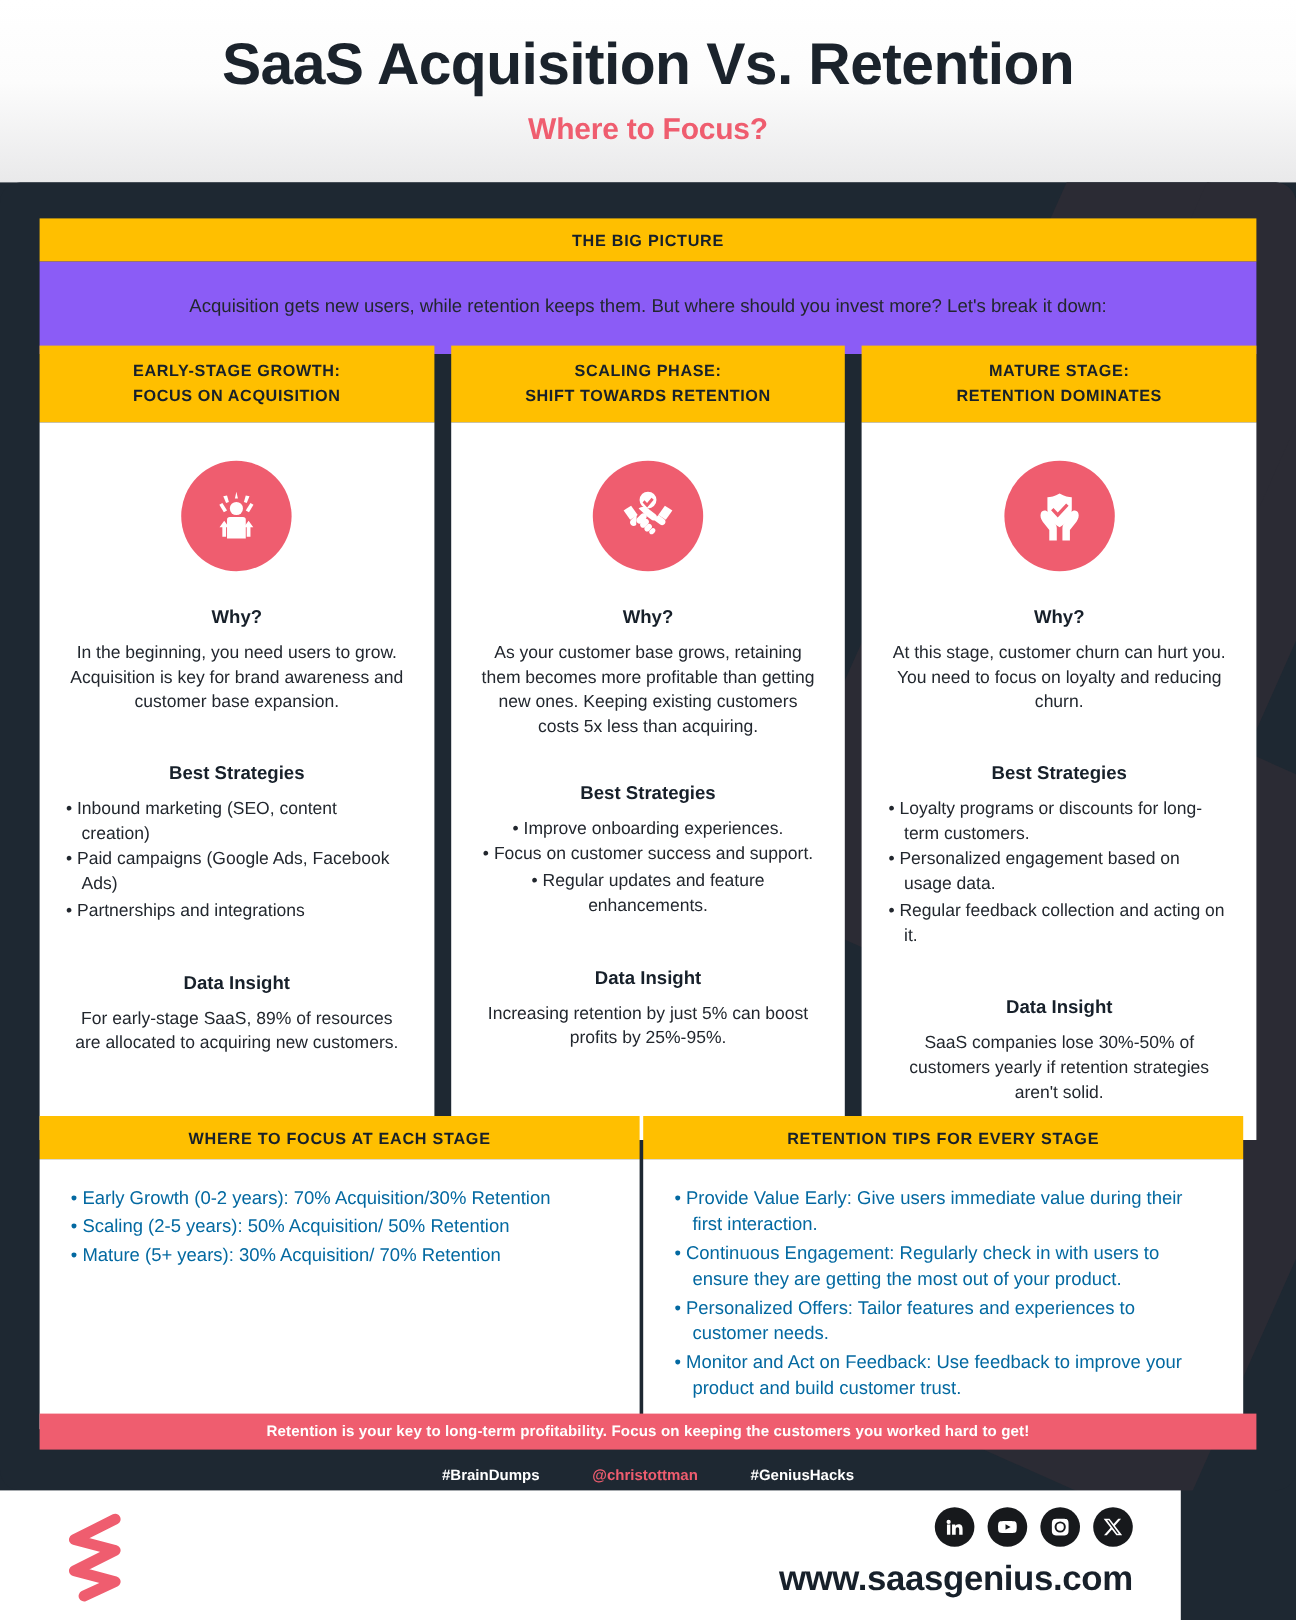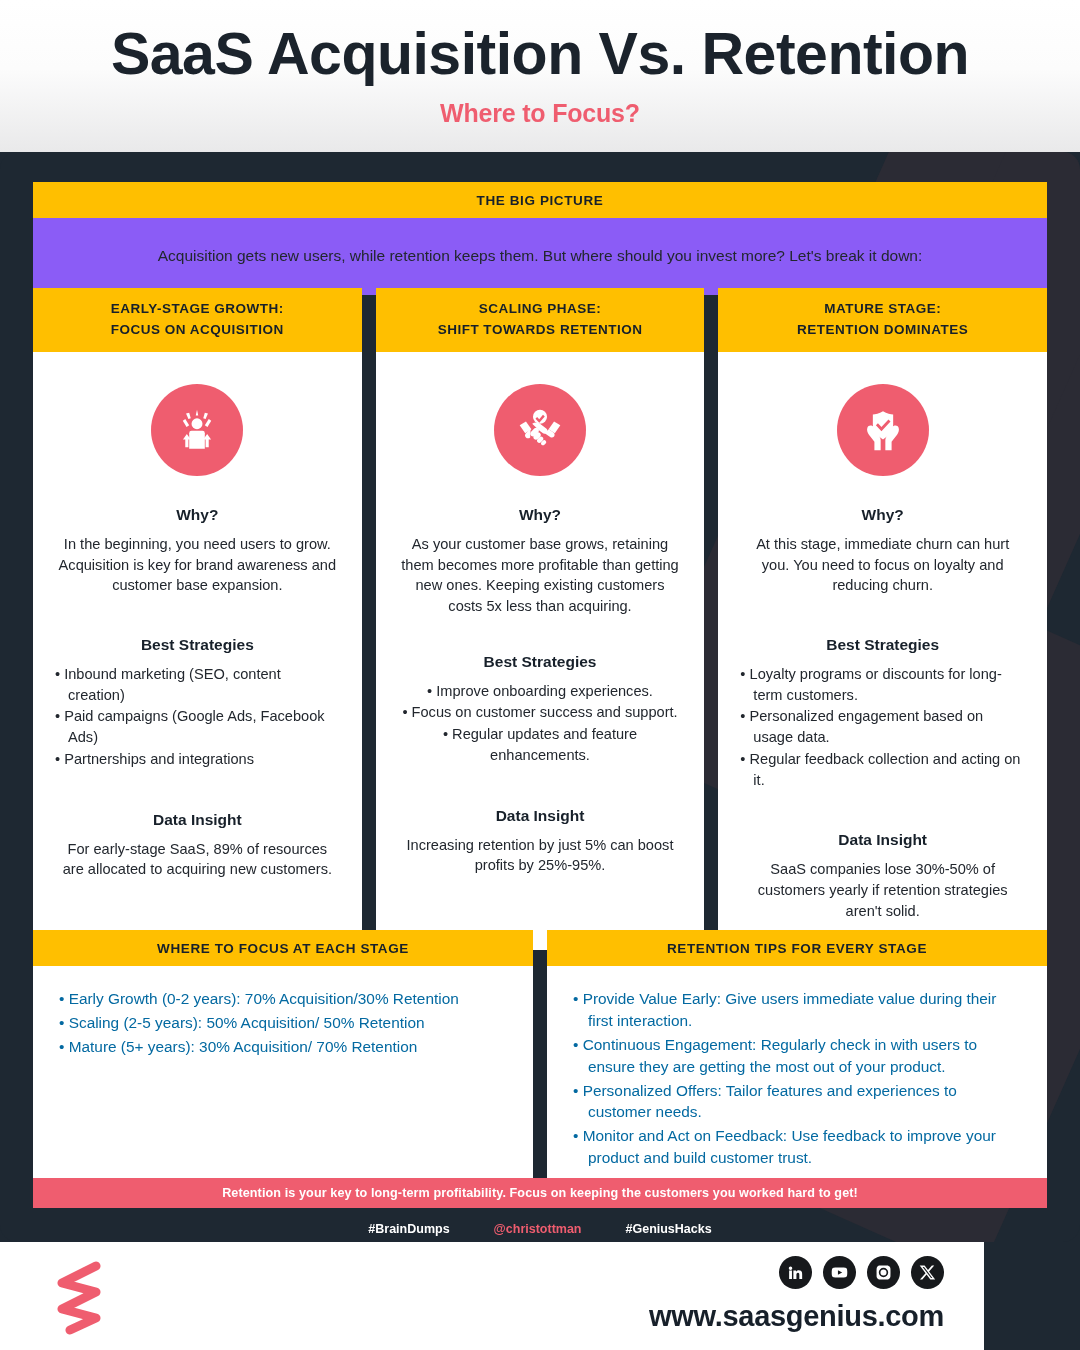--- a/index.html
+++ b/index.html
@@ -11,21 +11,21 @@
     position:relative;
   }
 
   
   .titlebar{
     position:absolute; left:0; top:0; width:1080px; height:152px;
     background:linear-gradient(to bottom,#ffffff 0%,#fcfcfc 45%,#e9e9ea 100%);
     display:flex; flex-direction:column; align-items:center; justify-content:center;
   }
   .main-title{
-    font-size:59px; font-weight:bold; color:#1b232c;
+    font-size:49px; font-weight:bold; color:#1b232c;
     letter-spacing:-0.5px; line-height:1.05; text-align:left;
   }
   .sub-title{
     font-size:25px; font-weight:bold; color:#ef5d6f;
     margin-top:13px; text-align:center; letter-spacing:-0.2px;
   }
 
   
   .dark-body{
     position:absolute; left:0; top:152px; width:1080px; height:1090px;
@@ -99,21 +99,21 @@
     padding-left:13px; text-indent:-13px; margin-bottom:1px;
   }
   ul.blist.centered li{
     text-align:center; padding-left:0; text-indent:0;
   }
   ul.blist li::before{ content:"• "; }
 
   
   .panels{
     position:absolute; left:33px; top:778px; width:1043px;
-    display:flex; gap:14px;
+    display:flex; gap:3px;
   }
   .panel{ width:500px; display:flex; flex-direction:column; }
   .panel-body{
     background:#ffffff; flex:1; padding:22px 26px 20px; min-height:200px;
   }
   .panel-body ul{ list-style:none; }
   .panel-body li{
     font-size:15.4px; color:#0369a1; line-height:1.42;
     padding-left:15px; text-indent:-15px; margin-bottom:2px;
   }
@@ -258,21 +258,21 @@
         <div class="col-body">
           <div class="icon-circle">
             <svg viewBox="0 0 64 64" aria-hidden="true">
               <path d="M32 8 c5 3 10 4 13 4 v13 c0 9 -6 15 -13 19 -7 -4 -13 -10 -13 -19 v-13 c3 0 8 -1 13 -4z"></path>
               <path d="M25.5 23.5 l4.5 4.8 9 -9.6 2.6 2.4 -11.6 12.4 -7.1 -7.6z" fill="#ef5d6f"></path>
               <path d="M20 28 c-3 -3 -7 -2 -8 1 -1 3 0 6 2 9 l7 9 v11 h8 v-13 c0 -2 -1 -4 -2 -5z"></path>
               <path d="M44 28 c3 -3 7 -2 8 1 1 3 0 6 -2 9 l-7 9 v11 h-8 v-13 c0 -2 1 -4 2 -5z"></path>
             </svg>
           </div>
           <div class="sec-title">Why?</div>
-          <div class="sec-text">At this stage, immediate churn can hurt you. You need to focus on loyalty and reducing churn.</div>
+          <div class="sec-text">At this stage, customer churn can hurt you. You need to focus on loyalty and reducing churn.</div>
           <div class="gap-lg"></div>
           <div class="sec-title">Best Strategies</div>
           <ul class="blist">
               <li>Loyalty programs or discounts for long- term customers.</li>
               <li>Personalized engagement based on usage data.</li>
               <li>Regular feedback collection and acting on it.</li>
             </ul>
           <div class="gap-lg"></div>
           <div class="sec-title">Data Insight</div>
           <div class="sec-text">SaaS companies lose 30%-50% of customers yearly if retention strategies aren't solid.</div>

